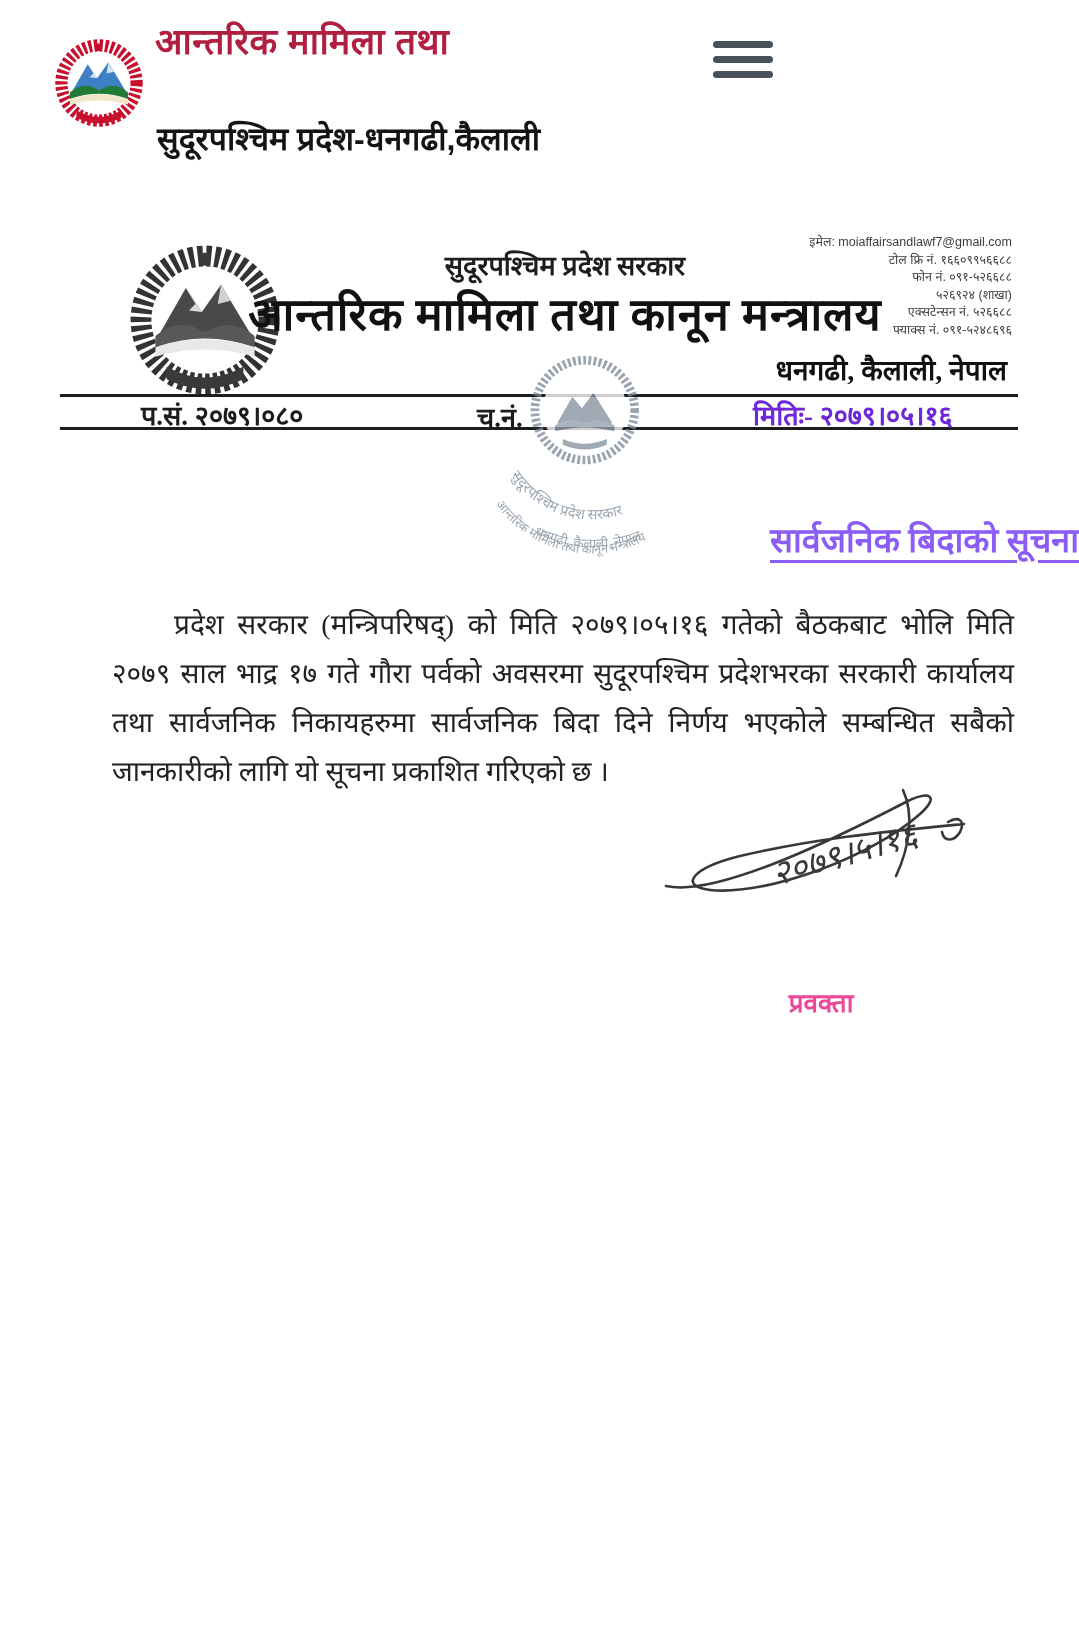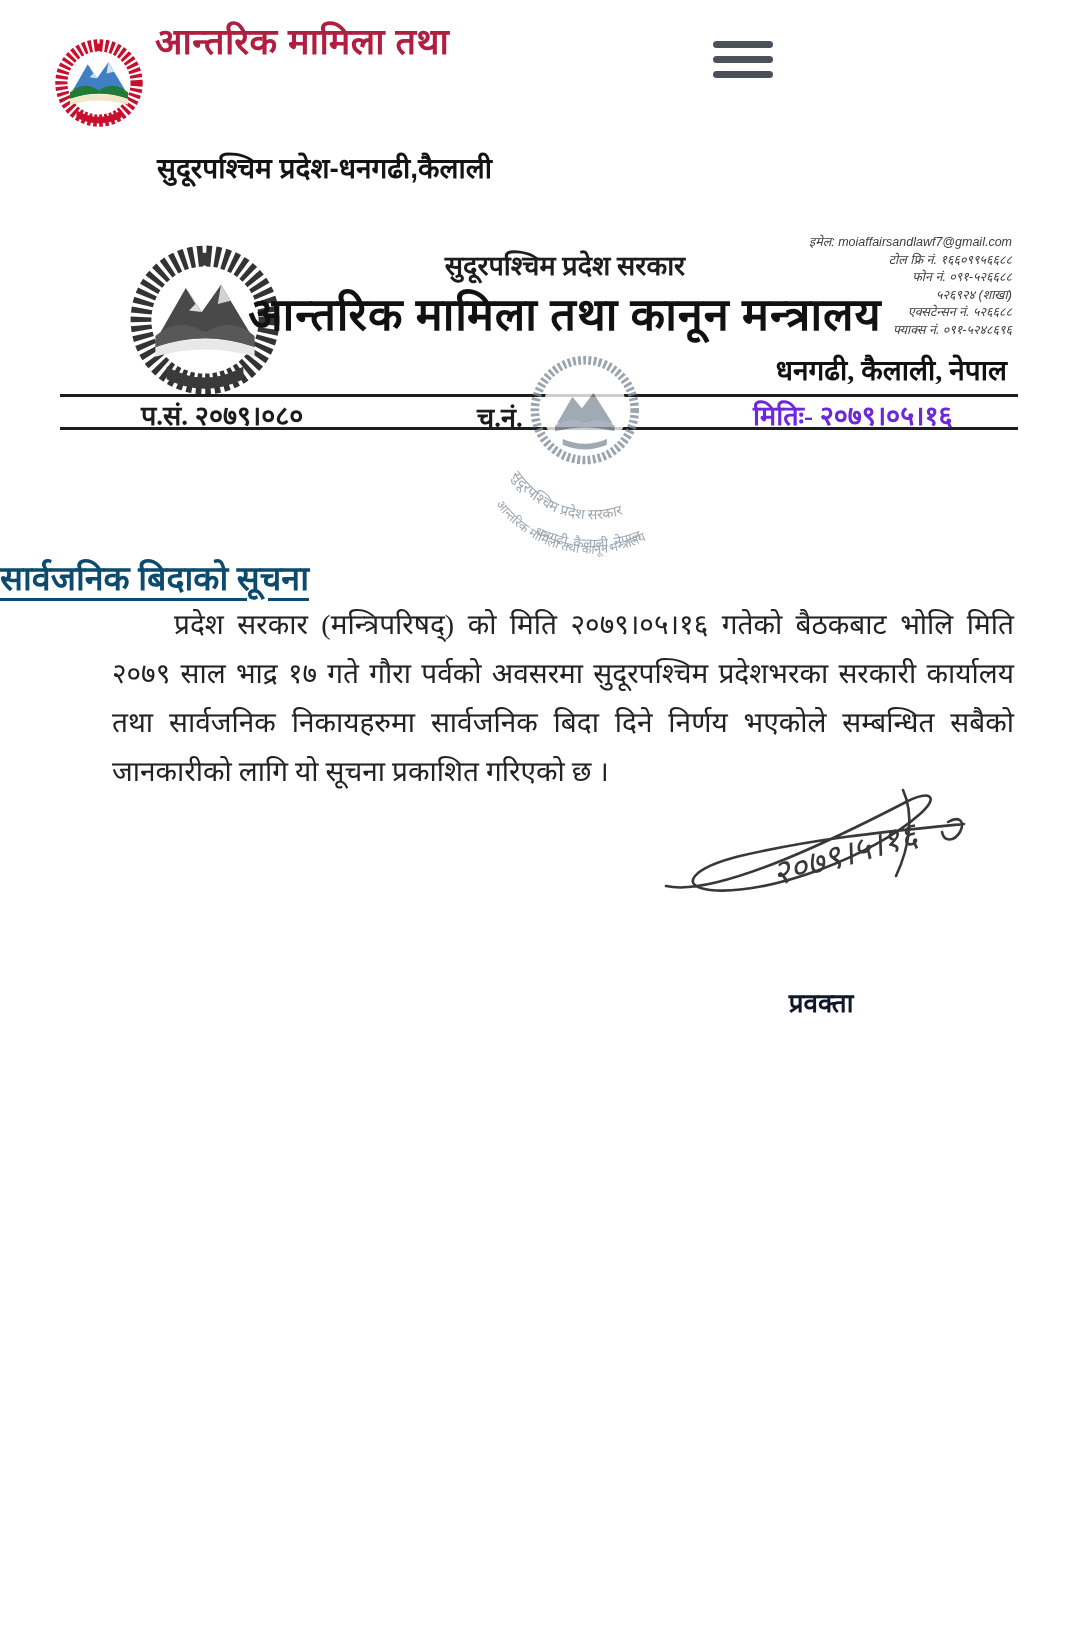--- a/index.html
+++ b/index.html
@@ -14,62 +14,62 @@
   
   .app-header { position: absolute; left: 0; top: 0; width: 918px; height: 175px; background: #fff; }
   .app-logo { position: absolute; left: 52px; top: 34px; width: 94px; height: 98px; }
   .app-title {
     position: absolute; left: 155px; top: 16px;
     font-size: 36px; line-height: 52px; font-weight: 600;
     color: #b01e40; letter-spacing: 0.5px; white-space: pre-line;
   }
   .app-subtitle {
     position: absolute; left: 157px; top: 116px;
-    font-size: 28px; font-weight: 700; color: #141414; margin-top: 32px;
+    font-size: 32px; font-weight: 700; color: #141414;
   }
   .hamburger { position: absolute; left: 713px; top: 41px; width: 60px; height: 38px; cursor: pointer; }
   .hamburger .bar { width: 60px; height: 7px; background: #49525b; border-radius: 4px; margin-bottom: 8px; }
 
   
   .doc { position: absolute; left: 0; top: 198px; width: 1079px; height: 1440px; background: #fff; color: #242424; font-family: "Liberation Serif", serif; }
 
   .doc-emblem { position: absolute; left: 120px; top: 42px; width: 170px; height: 160px; opacity: 0.92; }
 
   .gov-line { position: absolute; left: 120px; top: 48px; width: 890px; text-align: center; font-size: 27px; font-weight: 700; color: #1d1d1d; }
   .ministry-line { position: absolute; left: 120px; top: 84px; width: 890px; text-align: center; font-size: 45px; font-weight: 800; color: #111; letter-spacing: 1px; }
 
-  .contact-block { position: absolute; right: 67px; top: 36px; text-align: right; font-size: 12.5px; line-height: 17.5px; color: #3c3c3c; font-family: "Liberation Sans", sans-serif; filter: blur(0.4px); font-style: italic; }
+  .contact-block { position: absolute; right: 67px; top: 36px; text-align: right; font-size: 12.5px; line-height: 17.5px; color: #3c3c3c; font-family: "Liberation Sans", sans-serif; filter: blur(0.4px); }
 
   .location-line { position: absolute; right: 72px; top: 152px; font-size: 28px; font-weight: 800; color: #111; }
 
   .rule { position: absolute; left: 60px; width: 958px; height: 3px; background: #1d1d1d; }
   .rule-top { top: 196px; }
   .rule-bottom { top: 229px; }
 
   .ref-no   { position: absolute; left: 112px; top: 198px; font-size: 27px; font-weight: 700; color: #1c1c1c; margin-left: 29px; }
   .letter-no{ position: absolute; left: 477px; top: 200px; font-size: 27px; font-weight: 700; color: #1c1c1c; }
   .doc-date { position: absolute; left: 753px; top: 198px; font-size: 27px; font-weight: 700; color: #6d28d9; }
 
   .stamp { position: absolute; left: 455px; top: 145px; width: 250px; height: 235px; opacity: 0.78; }
 
   .doc-title {
-    position: absolute; left: 0; top: 318px; width: 1079px; text-align: left;
-    font-size: 34px; font-weight: 800; color: #0c4a6e;
-    text-decoration: underline; text-underline-offset: 8px; text-decoration-thickness: 2.5px; margin-top: 38px;
+    position: absolute; left: 0; top: 318px; width: 1079px; text-align: right;
+    font-size: 34px; font-weight: 800; color: #8b5cf6;
+    text-decoration: underline; text-underline-offset: 8px; text-decoration-thickness: 2.5px;
   }
 
   .doc-body {
     position: absolute; left: 112px; top: 402px; width: 902px;
     font-size: 28px; line-height: 49px; font-weight: 500; color: #222;
     text-align: justify; text-indent: 62px;
   }
 
   .signature-svg { position: absolute; left: 648px; top: 582px; width: 335px; height: 135px; }
   .signer-name { position: absolute; left: 700px; top: 734px; width: 270px; text-align: center; font-size: 28px; font-weight: 700; color: #1e1e1e; }
-  .signer-role { position: absolute; left: 686px; top: 786px; width: 270px; text-align: center; font-size: 26px; font-weight: 700; color: #0f172a; }
+  .signer-role { position: absolute; left: 686px; top: 786px; width: 270px; text-align: center; font-size: 26px; font-weight: 700; color: #ec4899; }
 
   .stamp text, .stamp textPath { font-family: "Liberation Serif", serif; }
 </style>
 </head>
 <body>
 
 <div id="screen">
 
   <div class="app-header">
 

